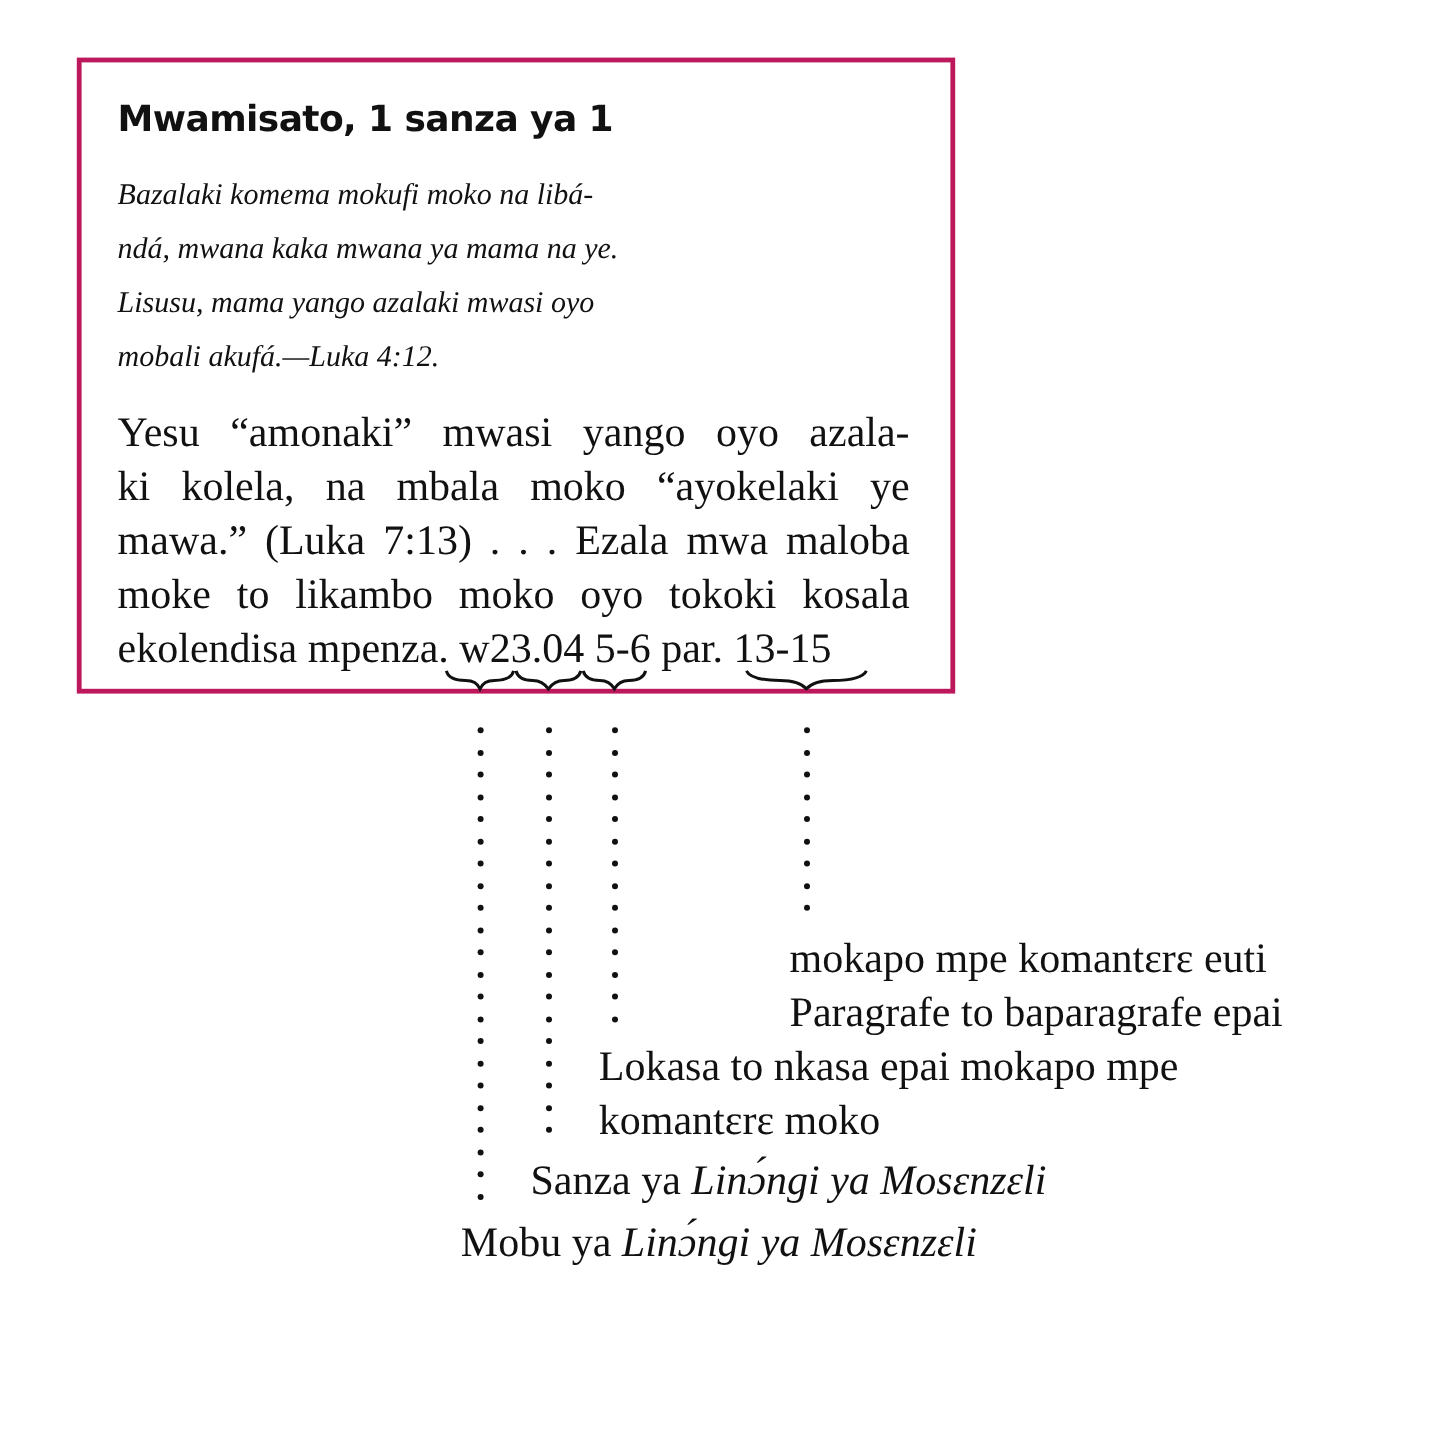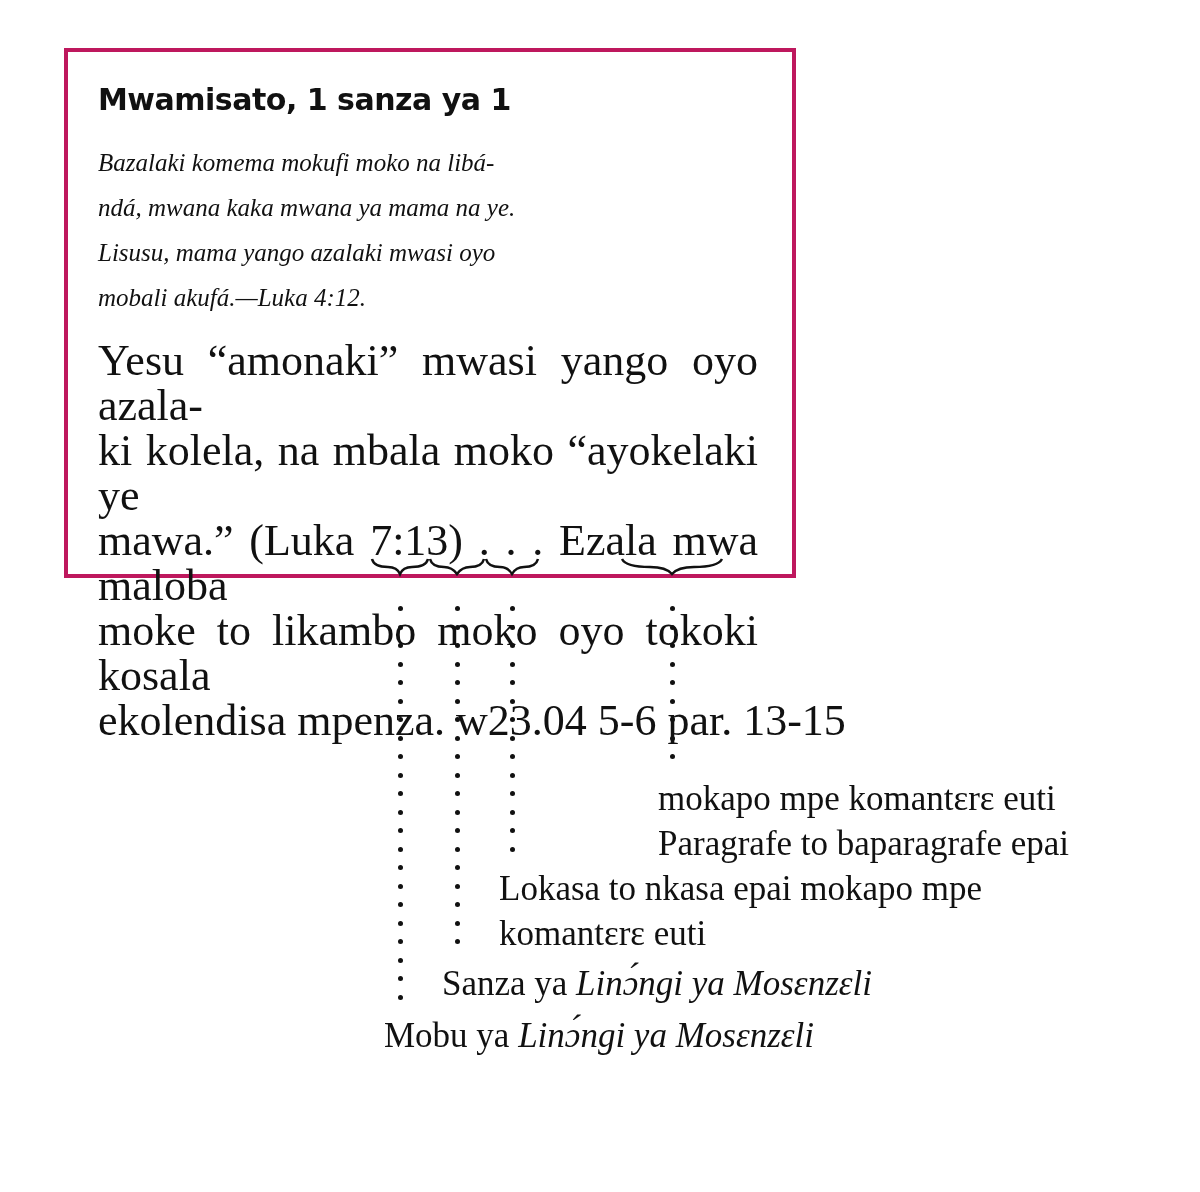--- a/index.html
+++ b/index.html
@@ -1,20 +1,20 @@
 <!DOCTYPE html>
 <html><head>
 <meta charset="utf-8">
 <style>
   html, body { margin:0; padding:0; background:#ffffff; }
   body { width:1200px; height:1192px; position:relative; overflow:hidden; color:#111; }
   .box { position:absolute; left:26px; top:48px; width:732px; height:530px; border:4px solid #be185d; box-sizing:border-box;margin-left:38px; }
   .title { position:absolute; left:30px; top:30px; font-family:"DejaVu Sans", sans-serif; font-weight:bold; font-size:30px; letter-spacing:-0.5px; }
   .scripture { position:absolute; left:30px; top:88px; width:660px; font-family:"Liberation Serif", serif; font-style:italic; font-size:25px; line-height:45px; }
-  .body { position:absolute; left:30px; top:286px; width:660px; font-family:"Liberation Serif", serif; font-size:44px; line-height:45px; }
+  .body { position:absolute; left:30px; top:286px; width:660px; font-family:"Liberation Serif", serif; font-size:35px; line-height:45px; }
   .line { display:block; white-space:nowrap; }
   .just { text-align:justify; text-align-last:justify; }
   .ref-i { }
   .brace { position:absolute; }
   .dotcol { position:absolute; width:6px; }
   .dot { position:absolute; width:5px; height:5px; border-radius:50%; background:#111; left:0; }
   .label { position:absolute; font-family:"Liberation Serif", serif; font-size:35px; line-height:45px; white-space:nowrap; }
   .label i { font-style:italic; }
 </style>
 </head>
@@ -128,20 +128,20 @@
     <span class="dot" style="top: 129.5px;"></span>
     <span class="dot" style="top: 148px;"></span>
   </div>
 
 <div class="label" style="left:658px;top:776px">
   <span class="line">mokapo mpe komantɛrɛ euti</span>
   <span class="line">Paragrafe to baparagrafe epai</span>
 </div>
 <div class="label" style="left:499px;top:866px">
   <span class="line">Lokasa to nkasa epai mokapo mpe</span>
-  <span class="line">komantɛrɛ euti</span>
+  <span class="line">komantɛrɛ moko</span>
 </div>
 <div class="label" style="left:442px;top:961px">
   <span>Sanza ya </span><i>Linɔ́ngi ya Mosɛnzɛli</i>
 </div>
 <div class="label" style="left:384px;top:1013px">
   <span>Mobu ya </span><i>Linɔ́ngi ya Mosɛnzɛli</i>
 </div>
 
 </body></html>

